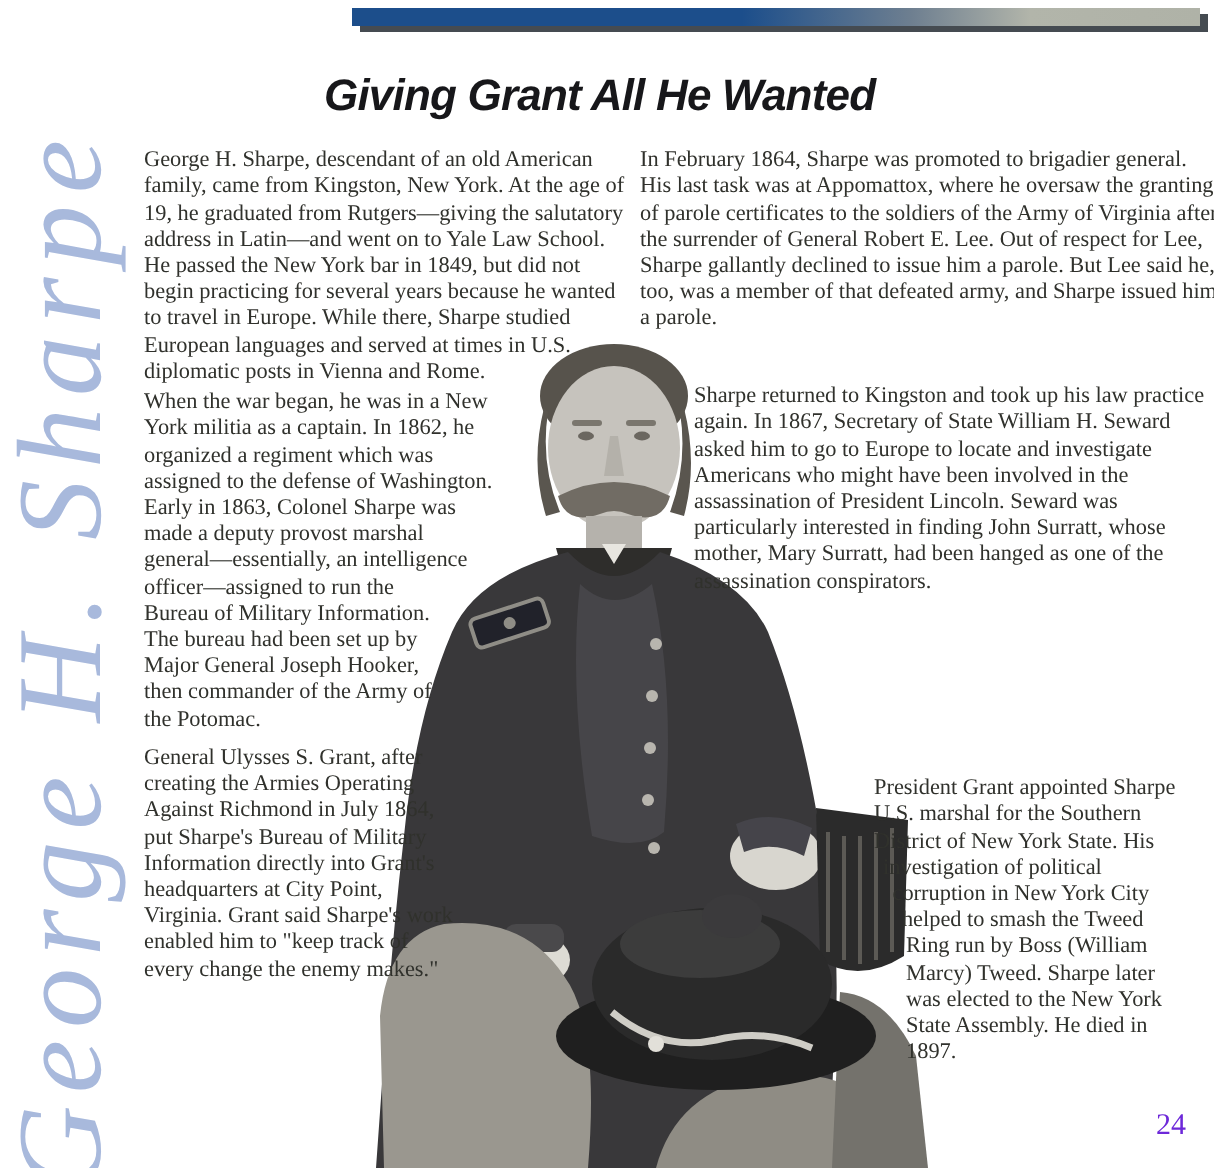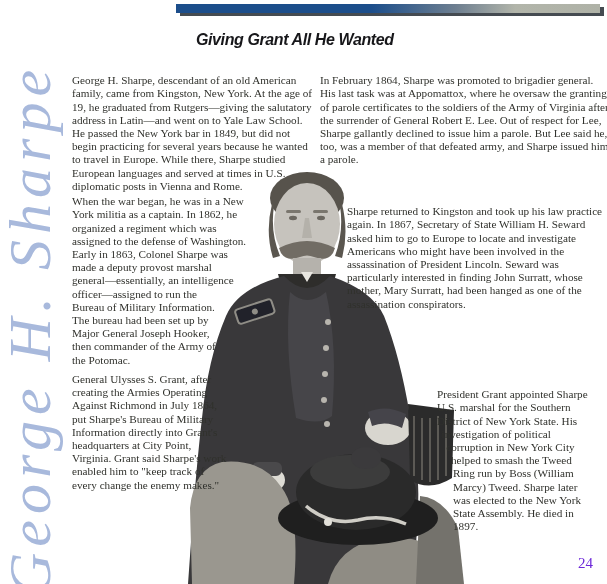--- a/index.html
+++ b/index.html
@@ -5,37 +5,37 @@
   html,body{margin:0;padding:0;background:#ffffff;}
   #page{position:relative;width:607px;height:584px;background:#ffffff;overflow:hidden;
         font-family:"Liberation Serif","DejaVu Serif",serif;color:#30312c;}
 
   
   .top-bar{position:absolute;left:176px;top:4px;width:424px;height:9px;
            background:linear-gradient(90deg,#1c4e8b 0%,#1c4e8b 46%,#6e7f90 66%,#b2b5aa 80%,#afb2a7 100%);
            box-shadow:4px 3px 0 #454b51;}
   .page-title{position:absolute;left:162px;top:20px;width:320px;
               font-family:"Liberation Sans",sans-serif;font-weight:bold;font-style:italic;
-              font-size:16px;letter-spacing:-0.4px;color:#17171a;white-space:nowrap;margin-left:34px;}
+              font-size:22px;letter-spacing:-0.4px;color:#17171a;white-space:nowrap;}
 
   
   .vertical-name{position:absolute;left:-4px;top:596px;width:596px;height:70px;
                  transform-origin:0 0;transform:rotate(-90deg);
                  font-family:"Liberation Serif","DejaVu Serif",serif;font-style:italic;
                  font-size:60px;letter-spacing:6px;color:#a8b9dc;white-space:nowrap;z-index:0;}
 
   
   .para{position:absolute;font-size:11.2px;line-height:13.2px;text-align:left;z-index:2;}
   #lp1{left:72px;top:63px;width:243px;font-family:Liberation Serif, serif;}
   #lp2{left:72px;top:184px;width:180px;}
   #lp2 .taper-r{float:right;width:26px;height:420px;
                 shape-outside:polygon(26px 0,26px 55px,0 115px,0 420px,26px 420px);}
   #lp3{left:72px;top:361px;width:156px;margin-top:12px;}
   #rp1{left:320px;top:63px;width:290px;}
-  #rp2{left:347px;top:194px;width:258px;}
+  #rp2{left:347px;top:181px;width:258px;}
   #rp3{left:377px;top:302px;width:220px;text-align:center;}
   #rp4{left:437px;top:377px;width:158px;}
   #rp4 .stair-l{float:left;width:16px;height:200px;
                 shape-outside:polygon(0 0,0 40px,16px 85px,16px 200px,0 200px);}
 
   
   .portrait{position:absolute;left:180px;top:166px;width:310px;height:418px;z-index:1;}
 
   .page-number{position:absolute;left:578px;top:555px;font-size:15px;color:#6d28d9;
                font-family:"Liberation Serif","DejaVu Serif",serif;}

